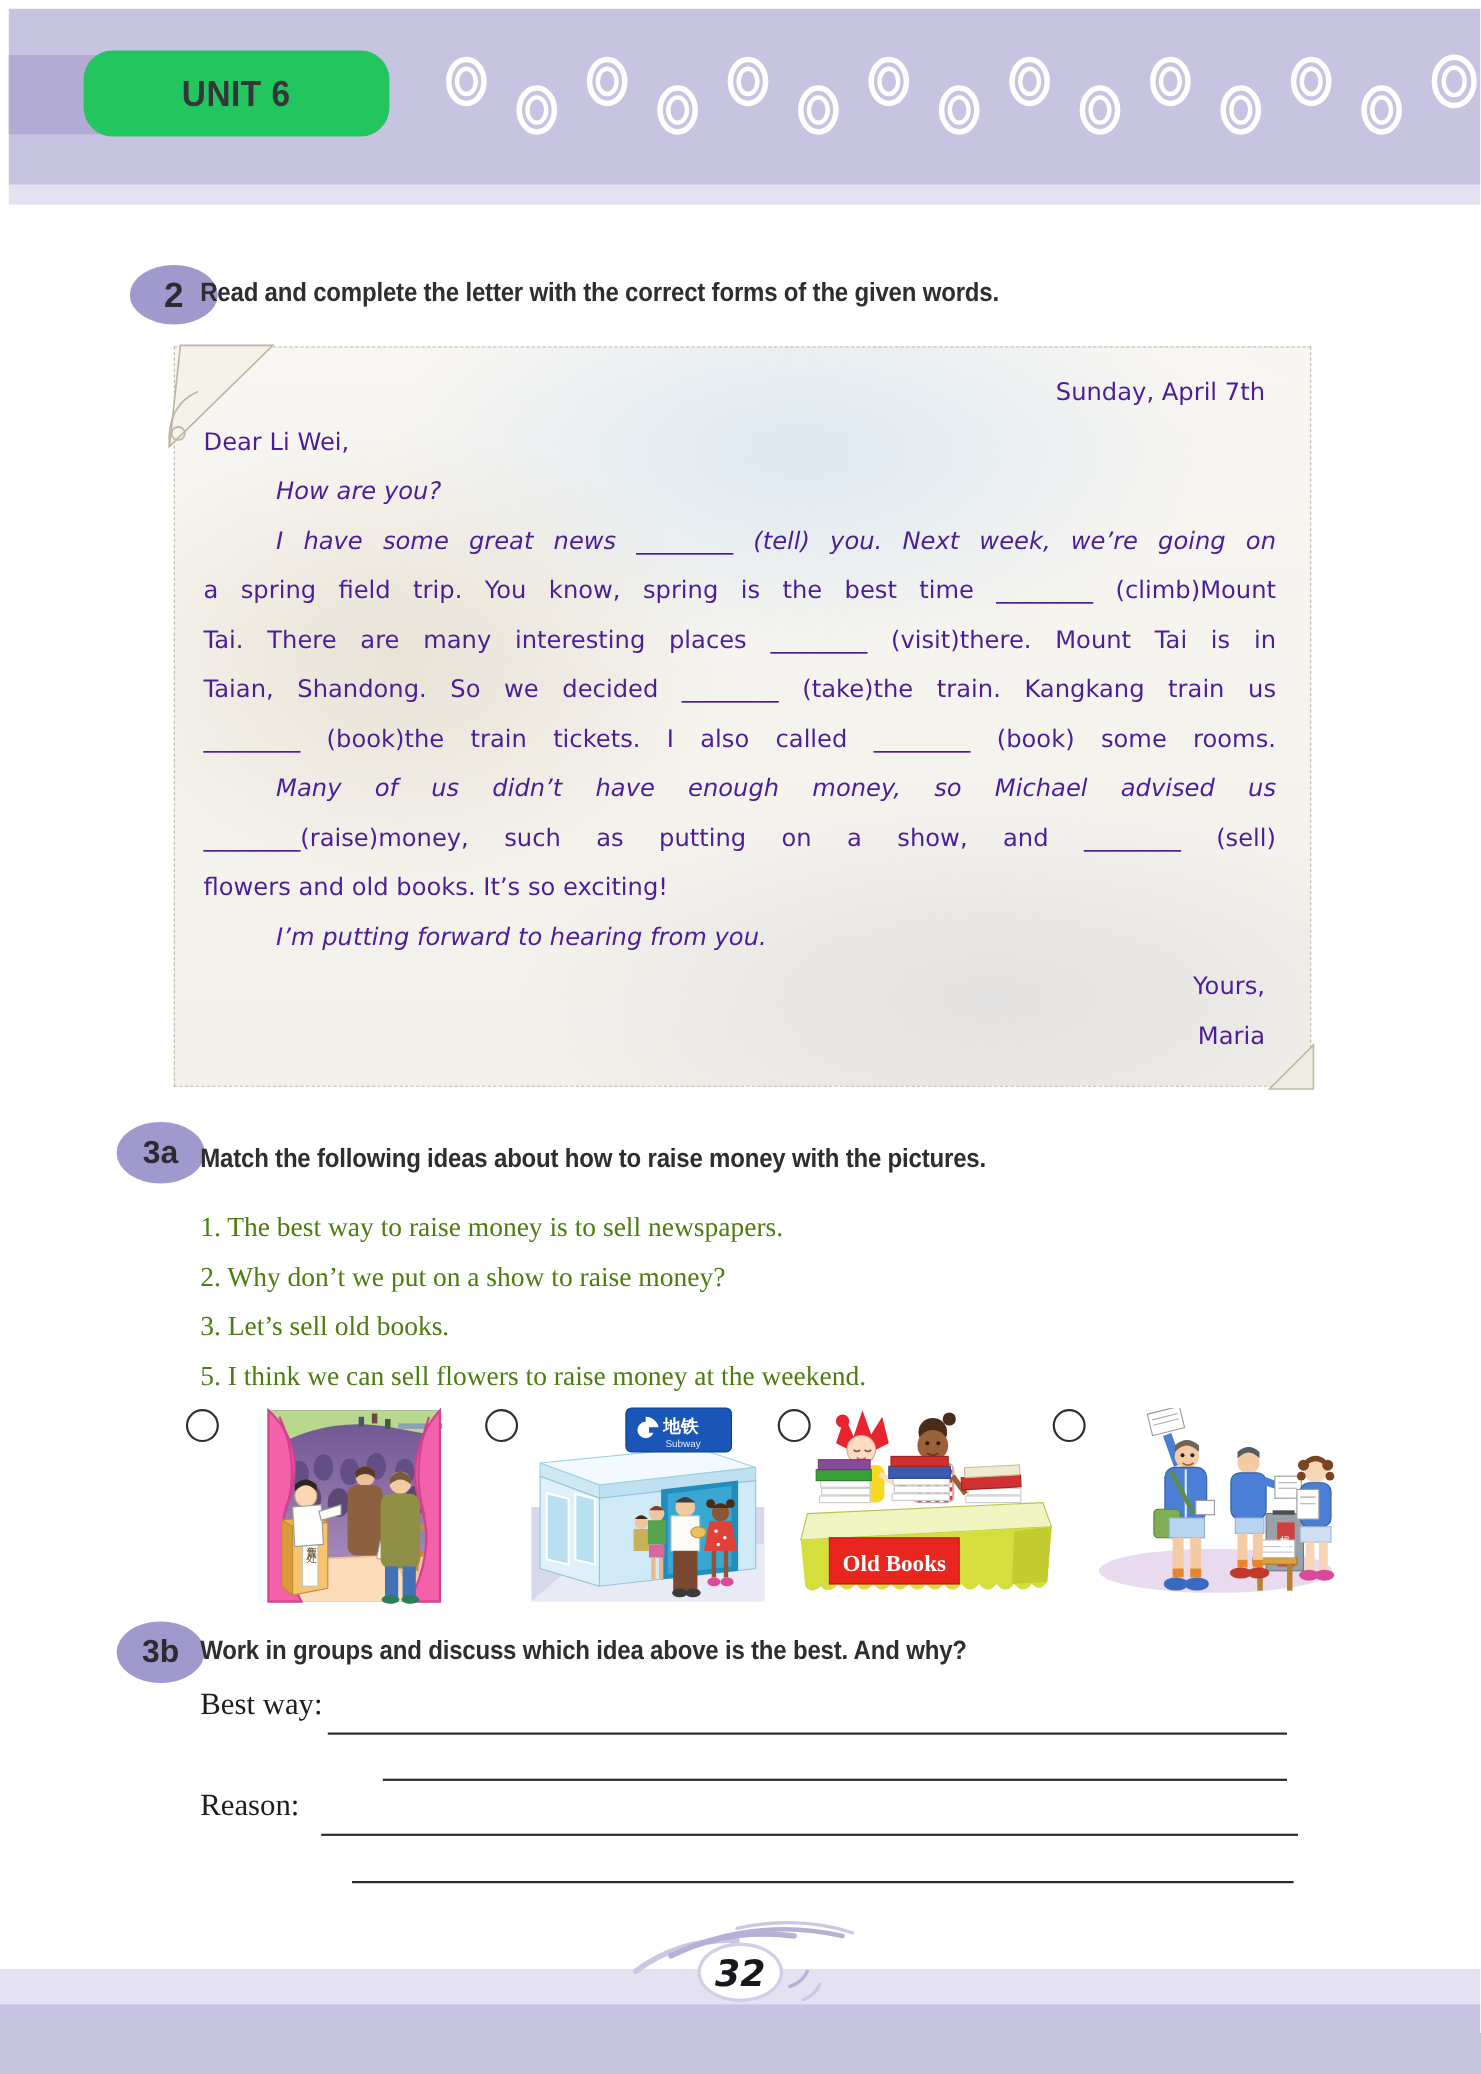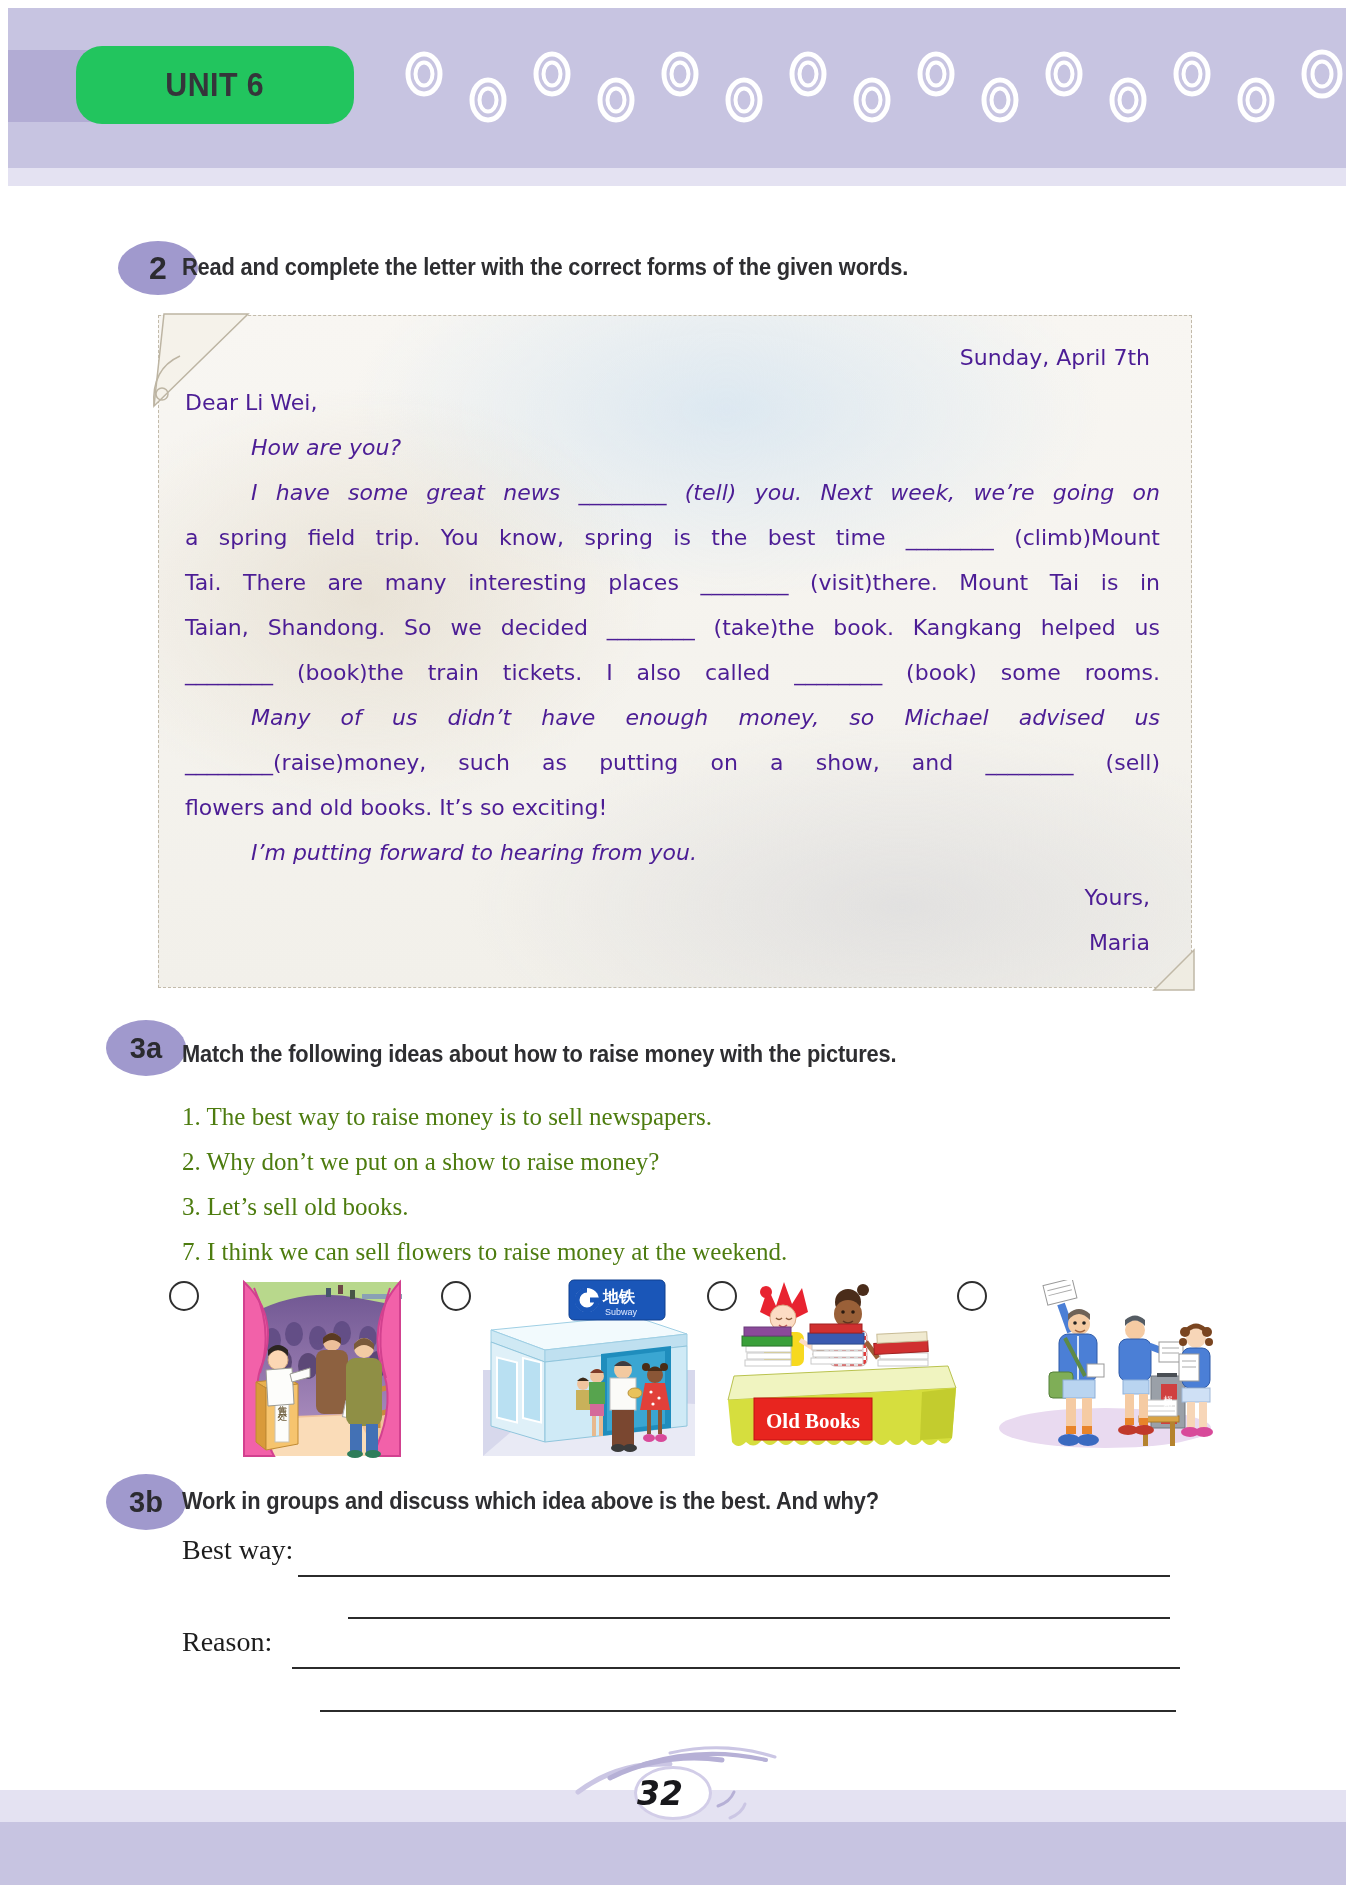--- a/index.html
+++ b/index.html
@@ -50,21 +50,21 @@
   .items{left:182px;top:1094px;width:900px;font-family:"Liberation Serif",serif;
          font-size:25px;line-height:45px;color:#4d7c0f;}
   .circle{width:30px;height:30px;border:2px solid #2f2f2f;border-radius:50%;background:#fff;box-sizing:border-box;}
 
   
   .fieldlabel{font-family:"Liberation Serif",serif;font-size:28px;color:#1d1d1d;}
   .wline{height:0;border-bottom:2px solid #2b2b2b;}
 
   
   .page-oval{left:634px;top:1766px;width:78px;height:54px;background:#fff;border:3px solid #d2cde8;
-             border-radius:50%;display:flex;align-items:center;justify-content:flex-start;box-sizing:border-box;}
+             border-radius:50%;display:flex;align-items:center;justify-content:center;box-sizing:border-box;}
   .page-oval span{font-family:"DejaVu Sans",sans-serif;font-weight:bold;font-style:italic;
                   font-size:33px;color:#18181c;}
 
   .vtext{position:absolute;writing-mode:vertical-rl;text-orientation:upright;line-height:1;}
   .vt-show{left:277px;top:1397px;font-size:10px;color:#6b5a3a;letter-spacing:3px;}
   .vt-news{left:1163px;top:1388px;font-size:9px;color:#fff;letter-spacing:2px;}
 </style>
 </head>
 <body>
 
@@ -130,41 +130,41 @@
     <polygon points="2,42 42,2 42,42" fill="#efece2" stroke="#c0b8a6" stroke-width="1.5"></polygon>
   </svg>
 
   <div class="abs letter">
     <div class="rt">Sunday, April 7th</div>
     <div>Dear Li Wei,</div>
     <div class="ind">How are you?</div>
     <div class="ind just">I have some great news ________ (tell) you. Next week, we’re going on</div>
     <div class="just">a spring field trip. You know, spring is the best time ________ (climb)Mount</div>
     <div class="just">Tai. There are many interesting places ________ (visit)there. Mount Tai is in</div>
-    <div class="just">Taian, Shandong. So we decided ________ (take)the book. Kangkang helped us</div>
+    <div class="just">Taian, Shandong. So we decided ________ (take)the train. Kangkang train us</div>
     <div class="just">________ (book)the train tickets. I also called ________ (book) some rooms.</div>
     <div class="ind just">Many of us didn’t have enough money, so Michael advised us</div>
     <div class="just">________(raise)money, such as putting on a show, and ________ (sell)</div>
     <div>flowers and old books. It’s so exciting!</div>
     <div class="ind">I’m putting forward to hearing from you.</div>
     <div class="rt">Yours,</div>
     <div class="rt">Maria</div>
   </div>
 
   <div class="abs badge badge-3a">
     <span>3a</span>
   </div>
   <div class="abs sec-title t3a">
     <span>Match the following ideas about how to raise money with the pictures.</span>
   </div>
   <div class="abs items">
     <div>1. The best way to raise money is to sell newspapers.</div>
     <div>2. Why don’t we put on a show to raise money?</div>
     <div>3. Let’s sell old books.</div>
-    <div>7. I think we can sell flowers to raise money at the weekend.</div>
+    <div>5. I think we can sell flowers to raise money at the weekend.</div>
   </div>
 
   <div class="abs circle" style="left:169px;top:1281px;"></div>
   <div class="abs circle" style="left:441px;top:1281px;"></div>
   <div class="abs circle" style="left:707px;top:1281px;"></div>
   <div class="abs circle" style="left:957px;top:1281px;"></div>
 
   <svg class="abs" style="left:228px;top:1278px;width:188px;height:182px;" viewBox="0 0 188 182">
     <defs>
       <linearGradient id="stage" x1="0" y1="0" x2="0" y2="1">

